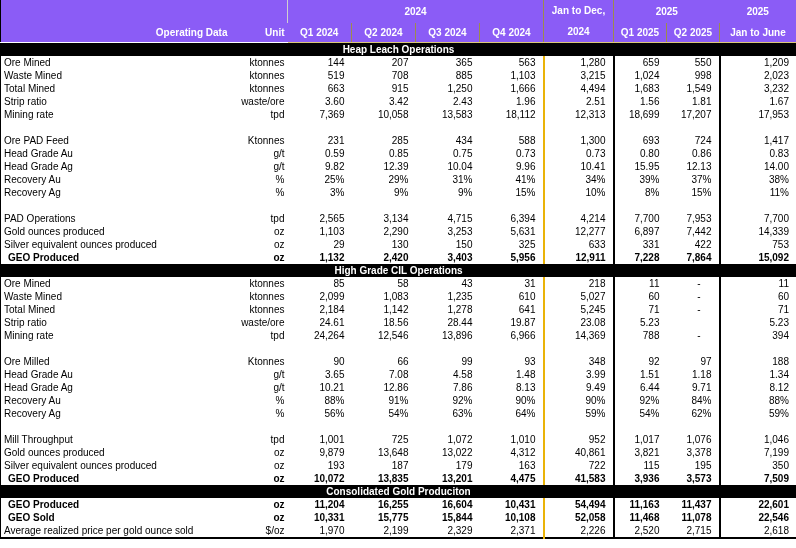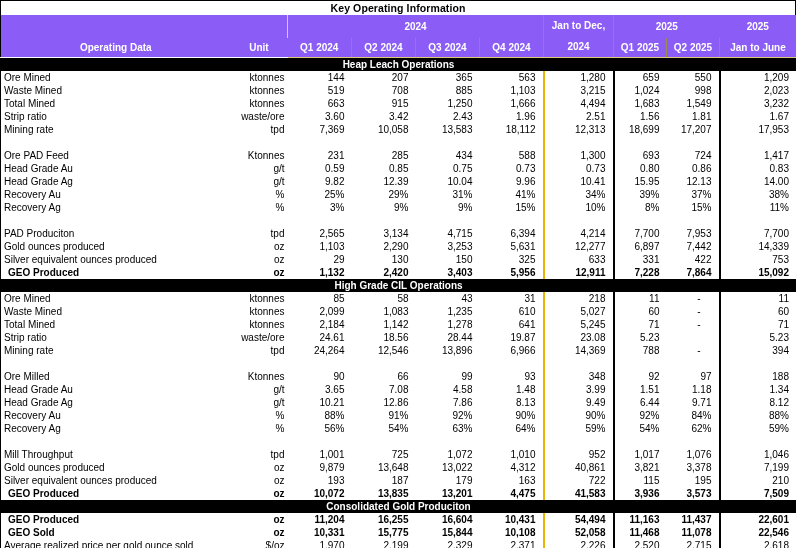--- a/index.html
+++ b/index.html
@@ -14,43 +14,40 @@
     font-size:10.5px; font-weight:bold; letter-spacing:.1px;
   }
   table { border-collapse:collapse; table-layout:fixed; width:796px;
           border-left:1px solid #000; border-right:1px solid #000; border-bottom:2px solid #000; }
   td { margin:0; padding:0 3px; height:13px; line-height:13px; font-size:10px;
        white-space:nowrap; overflow:hidden; }
   
   thead td { background:#8b5cf6; color:#fff; font-weight:bold; text-align:center; }
   thead tr.h1 td { height:21px; line-height:21px; }
   thead tr.h2 td { height:17px; line-height:16px; border-bottom:1px solid #dcc878; }
-  thead tr.h2 td.left { text-align:center; border-bottom:1px solid #fff; }
+  thead tr.h2 td.left { text-align:right; border-bottom:1px solid #fff; }
   thead td.qsep { border-right:1px solid #9c8c4e; }
   thead td.jdech { border-left:1px solid #9c8c4e; border-right:1px solid #9c8c4e;
                    line-height:13px; vertical-align:middle; border-bottom:1px solid #dcc878; }
   thead td.vsep { border-right:1px solid #cfcfcf; }
   
   tbody td { background:#fff; }
   td.lbl  { text-align:left; }
   td.unit { text-align:right; }
   td.val  { text-align:right; padding-right:7px; }
   td.jdec { border-left:2px solid #eab308; border-right:2px solid #000; }
   td.jjun { border-left:2px solid #000; }
   td.dash { padding-right:18px; }
   tr.b td { font-weight:bold;padding-left:7px; }
   tr.sec td { background:#000; color:#fff; font-weight:bold; text-align:center; height:13px; }
 </style>
 </head>
 <body>
 
 <div class="page">
-  <div class="banner">
-    <span>Key Operating Information</span>
-  </div>
 
   <table>
     <colgroup>
       <col style="width:230px">
         <col style="width:57px">
       <col style="width:64px">
         <col style="width:64px">
         <col style="width:64px">
         <col style="width:64px">
       <col style="width:70px">
@@ -223,21 +220,21 @@
           <td class="val"></td>
           <td class="val"></td>
           <td class="val"></td>
           <td class="val"></td>
           <td class="val jdec"></td>
           <td class="val"></td>
           <td class="val"></td>
           <td class="val jjun"></td>
         </tr>
         <tr>
-          <td class="lbl">PAD Produciton</td>
+          <td class="lbl">PAD Operations</td>
           <td class="unit">tpd</td>
           <td class="val">2,565</td>
           <td class="val">3,134</td>
           <td class="val">4,715</td>
           <td class="val">6,394</td>
           <td class="val jdec">4,214</td>
           <td class="val">7,700</td>
           <td class="val">7,953</td>
           <td class="val jjun">7,700</td>
         </tr>
@@ -451,21 +448,21 @@
         <tr>
           <td class="lbl">Silver equivalent ounces produced</td>
           <td class="unit">oz</td>
           <td class="val">193</td>
           <td class="val">187</td>
           <td class="val">179</td>
           <td class="val">163</td>
           <td class="val jdec">722</td>
           <td class="val">115</td>
           <td class="val">195</td>
-          <td class="val jjun">210</td>
+          <td class="val jjun">350</td>
         </tr>
         <tr class="b">
           <td class="lbl">GEO Produced</td>
           <td class="unit">oz</td>
           <td class="val">10,072</td>
           <td class="val">13,835</td>
           <td class="val">13,201</td>
           <td class="val">4,475</td>
           <td class="val jdec">41,583</td>
           <td class="val">3,936</td>

